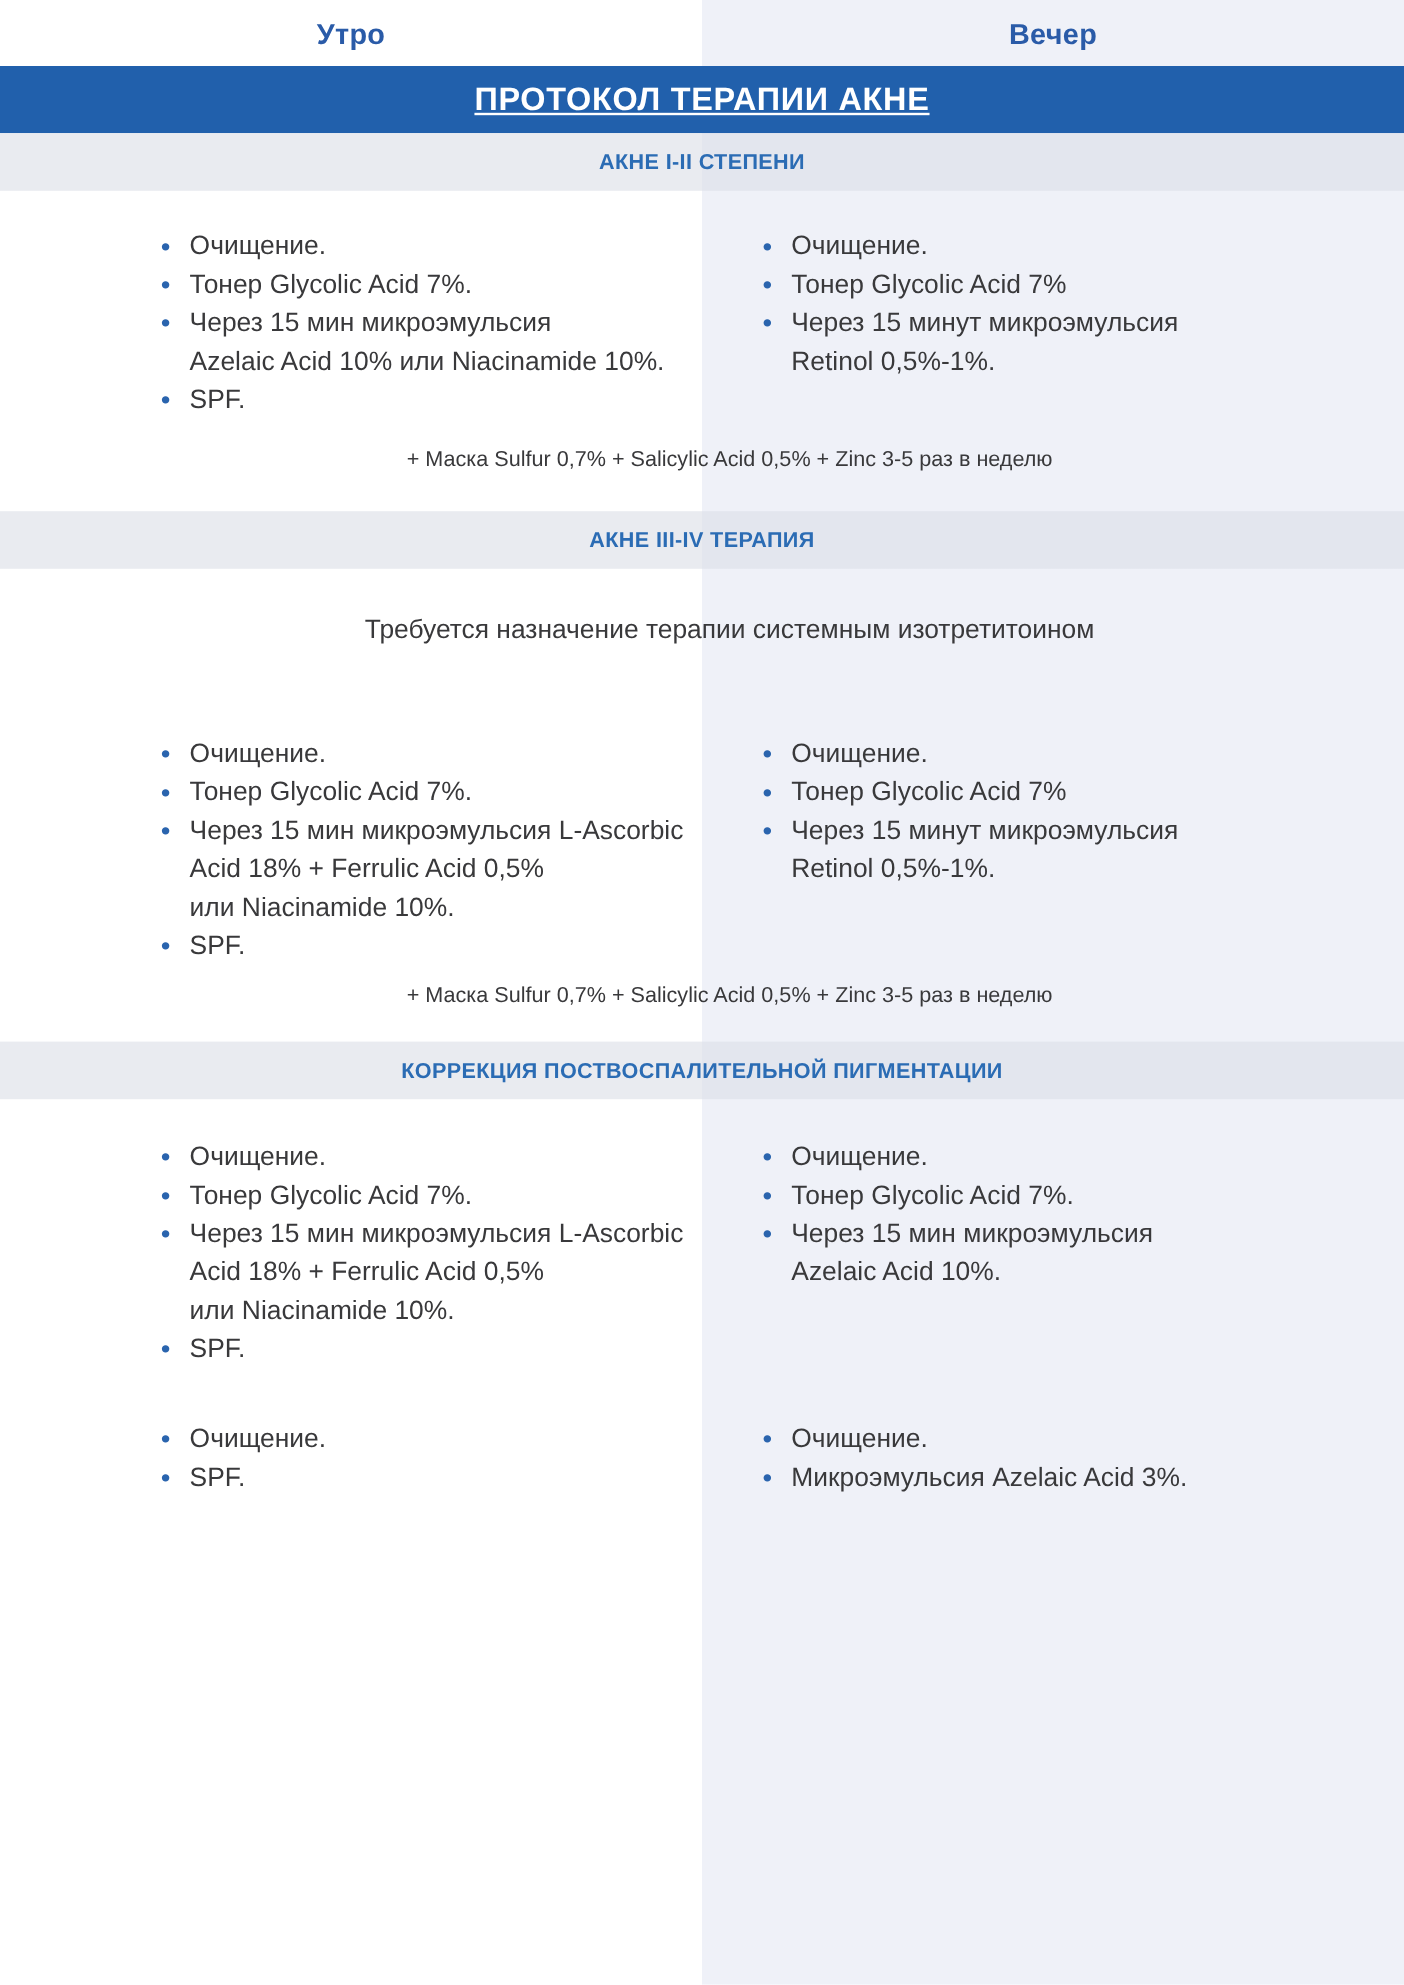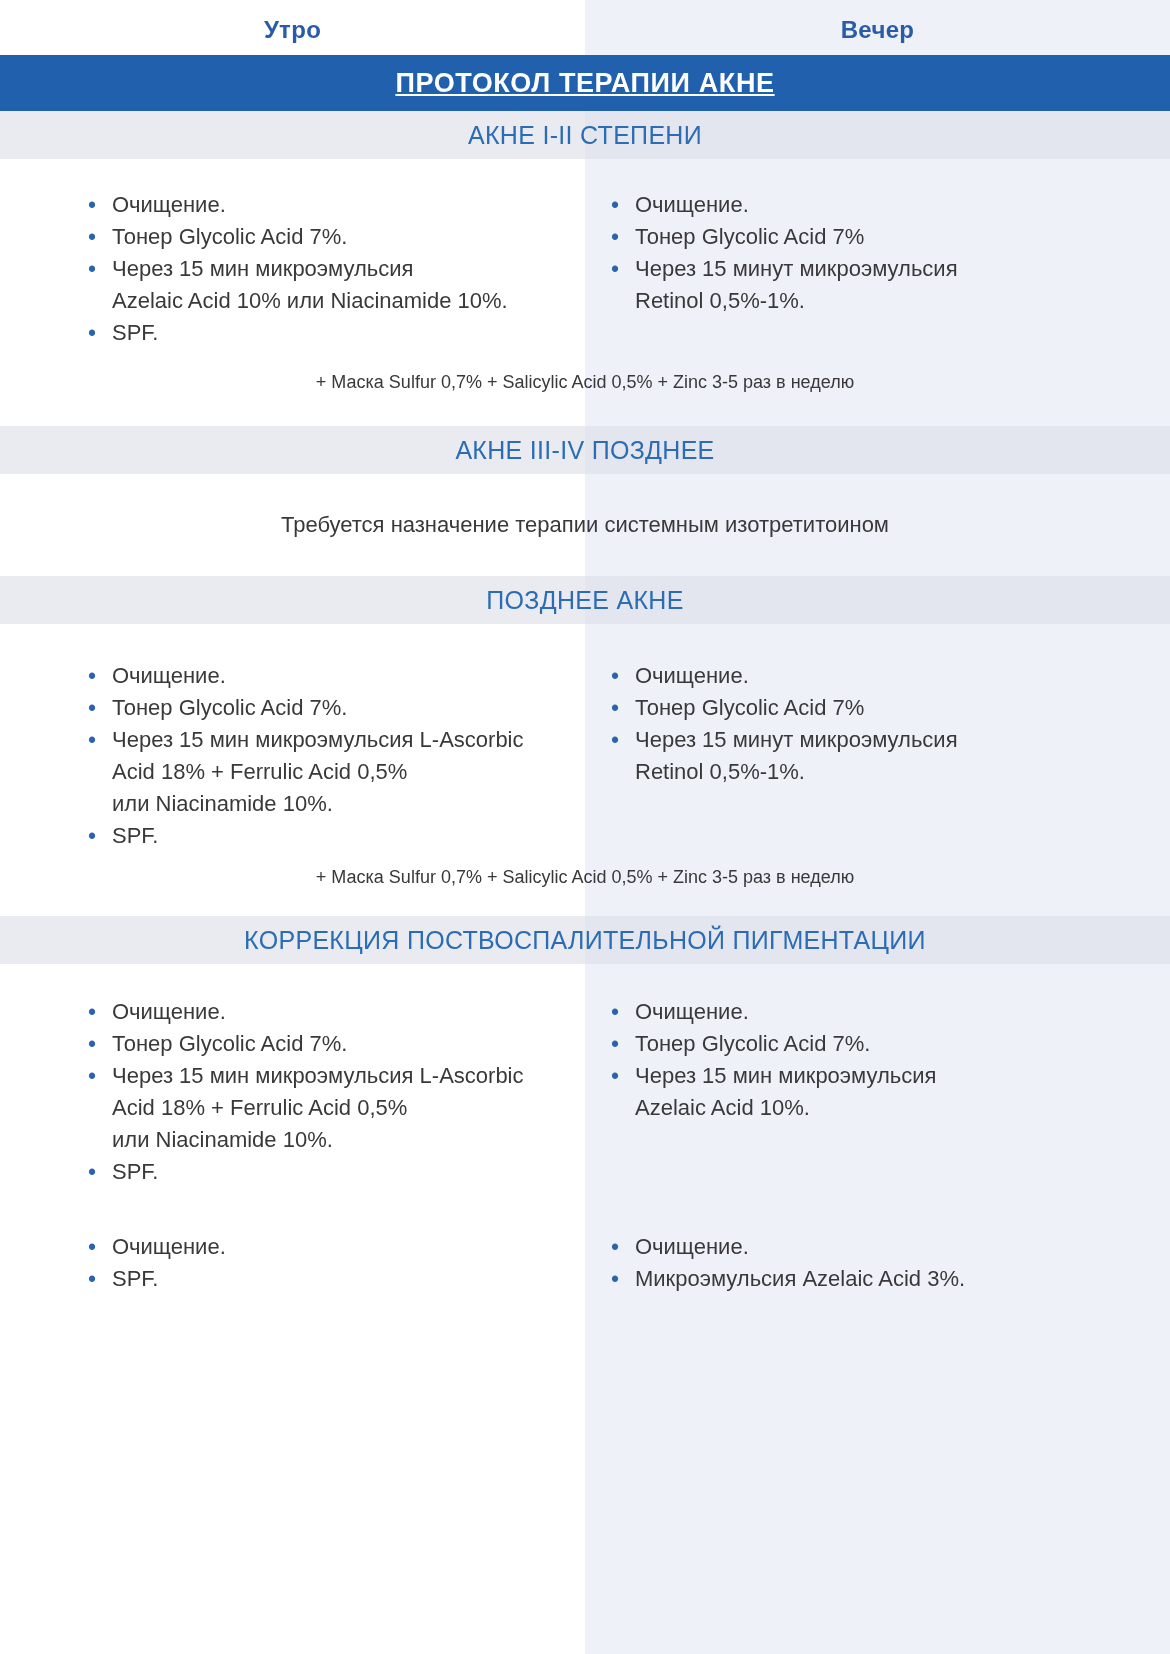--- a/index.html
+++ b/index.html
@@ -25,25 +25,25 @@
   
   .banner {
     flex: none; height: 56px; background: #2160ac; color: #ffffff;
     display: flex; align-items: center; justify-content: center;
     font-size: 27px; font-weight: bold; letter-spacing: 0.6px; text-decoration: underline;
   }
   
   .band {
     flex: none; height: 48px;
     background: linear-gradient(90deg, #e9ebf0 50%, #e3e6ee 50%);
-    color: #2b6cb4; font-size: 25px; font-weight: normal; letter-spacing: 0.3px;
+    color: #2b6cb4; font-size: 18px; font-weight: bold; letter-spacing: 0.3px;
     display: flex; align-items: center; justify-content: center;
   }
   
-  .body { flex: none; box-sizing: border-box; }
+  .body { flex: none; box-sizing: border-box; padding-left: 46px; }
   .body-1 { height: 267px; padding-top: 30px; }
   .body-note { height: 102px; display: flex; align-items: center; justify-content: center; }
   .body-3 { height: 292px; padding-top: 36px; }
   .body-4 { height: 223px; padding-top: 32px; }
   .body-5 { flex: 1; padding-top: 44px; }
   .cols { display: flex; }
   .col { width: 585px; box-sizing: border-box; }
   .col.morning { padding-left: 86px; padding-right: 20px; }
   .col.evening { padding-left: 24px; padding-right: 20px; }
   ul.list { margin: 0; padding: 0; list-style: none; }
@@ -93,26 +93,25 @@
           <li>Очищение.</li>
           <li>Тонер Glycolic Acid 7%</li>
           <li>Через 15 минут микроэмульсия
 Retinol 0,5%-1%.</li>
         </ul>
       </div>
     </div>
     <div class="footnote">+ Маска Sulfur 0,7% + Salicylic Acid 0,5% + Zinc 3-5 раз в неделю</div>
   </div>
 
-  <div class="band">АКНЕ III-IV ПОЗДНЕЕ</div>
+  <div class="band">АКНЕ III-IV ТЕРАПИЯ</div>
   <div class="body body-note">
     <div class="note">Требуется назначение терапии системным изотретитоином</div>
   </div>
 
-  <div class="band">ПОЗДНЕЕ АКНЕ</div>
   <div class="body body-3">
     <div class="cols">
       <div class="col morning">
         <ul class="list">
           <li>Очищение.</li>
           <li>Тонер Glycolic Acid 7%.</li>
           <li>Через 15 мин микроэмульсия L-Ascorbic
 Acid 18% + Ferrulic Acid 0,5%
 или Niacinamide 10%.</li>
           <li>SPF.</li>

